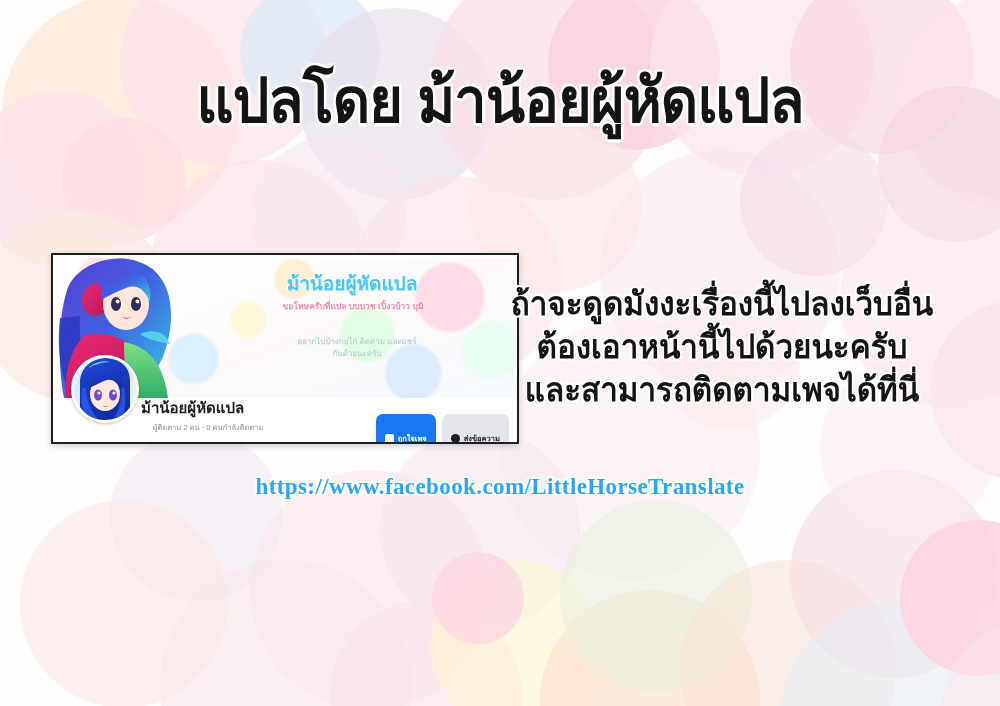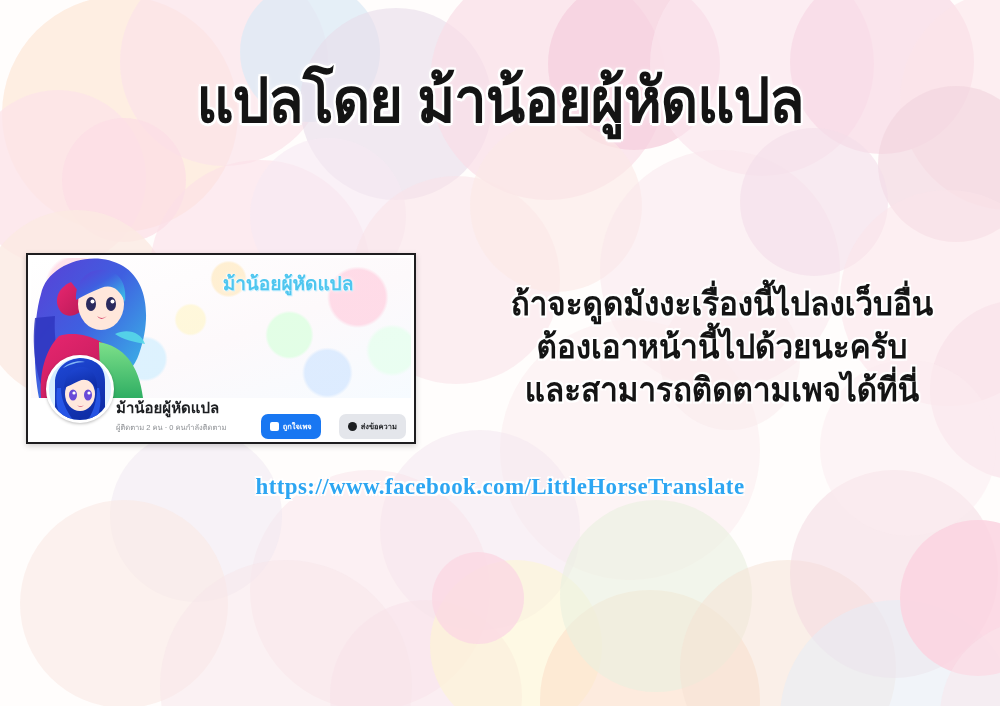--- a/index.html
+++ b/index.html
@@ -57,21 +57,21 @@
     font-family:Liberation Serif, serif;
     text-shadow:
       -1.6px -1.6px 0 #fff, 1.6px -1.6px 0 #fff,
       -1.6px 1.6px 0 #fff, 1.6px 1.6px 0 #fff,
       0 0 5px #fff;
     white-space:nowrap;
   }
 
   
   #fbcard{
-    position:absolute;left:26px;top:253px;width:390px;height:191px;
+    position:absolute;left:51px;top:253px;width:468px;height:191px;
     background:#fff;border:2px solid #1e1d1f;
     box-sizing:border-box;
     box-shadow:0 2px 6px rgba(0,0,0,.18);
     overflow:hidden;
   }
   #cover{
     position:absolute;left:3px;top:3px;right:3px;height:140px;
     background:
       radial-gradient(circle at 12% 20%, rgba(255,221,232,.85) 0 8%, transparent 9%),
       radial-gradient(circle at 30% 72%, rgba(213,240,255,.8) 0 7%, transparent 8%),
@@ -108,30 +108,30 @@
   }
 
   #avatar{
     position:absolute;left:18px;top:100px;width:62px;height:62px;border-radius:50%;
     border:3px solid #fff;overflow:hidden;background:#dff0ff;
     box-shadow:0 1px 3px rgba(0,0,0,.25);
   }
 
   #fbinfo{position:absolute;left:88px;top:145px;}
   #pagename{font-size:15px;font-weight:bold;color:#1c1e21;line-height:1.1;white-space:nowrap;}
-  #pagemeta{font-size:7.5px;color:#8a8d91;margin-top:4px;white-space:nowrap;}
+  #pagemeta{font-size:7.5px;color:#8a8d91;margin-top:4px;white-space:nowrap;margin-left:12px;}
 
   #fbbtns{position:absolute;right:8px;top:159px;display:flex;gap:6px;align-items:center;}
   .fbbtn{
     display:flex;align-items:center;gap:4px;
-    border-radius:7px;padding:8px 9px;
+    border-radius:7px;padding:20px 9px;
     font-size:7.5px;font-weight:bold;white-space:nowrap;line-height:1;
   }
   .fbbtn.primary{background:#1877f2;color:#fff;}
-  .fbbtn.secondary{background:#e4e6eb;color:#1c1e21;margin-left:12px;}
+  .fbbtn.secondary{background:#e4e6eb;color:#1c1e21;}
   .fbico{width:9px;height:9px;border-radius:2px;display:inline-block;flex:none;}
   .fbbtn.primary .fbico{background:#fff;}
   .fbbtn.secondary .fbico{background:#1c1e21;border-radius:50%;}
 </style>
 </head>
 <body>
 
 <div id="bokeh" style="background: rgb(255, 253, 252);">
     <div class="bk" style="left: 2px; top: -4px; width: 236px; height: 236px; background: rgb(253, 232, 217); opacity: 0.75;"></div>
     <div class="bk" style="left: 120px; top: -42px; width: 208px; height: 208px; background: rgb(251, 227, 234); opacity: 0.7;"></div>
@@ -221,20 +221,25 @@
           <circle cx="81.5" cy="43.5" r="2" fill="#fff"></circle>
 
           <path d="M66 58 Q70 64 76 58 Q71 62 66 58 Z" fill="#d8486a"></path>
 
           <path d="M84 76 C96 70 110 74 114 86 C104 84 92 82 84 76 Z" fill="#56d8e8" opacity=".9"></path>
         </svg>
       </div>
 
       <div id="covertitle">ม้าน้อยผู้หัดแปล</div>
       <div id="coversub">
+        <div>ขอโทษครับที่แปล บบบวช เปิ้งวบ้าว บุมิ</div>
+      </div>
+      <div id="coversub2">
+        <div>อยากไปบ้างกอไก่ ติดตาม และแชร์</div>
+        <div>กันด้วยนะครับ</div>
       </div>
     </div>
 
     <div id="avatar">
       <svg width="62" height="62" viewBox="0 0 62 62">
         <defs>
           <linearGradient id="avbg" x1="0" y1="0" x2="1" y2="1">
             <stop offset="0%" stop-color="#cfeaff"></stop>
             <stop offset="100%" stop-color="#eaf6ff"></stop>
           </linearGradient>

